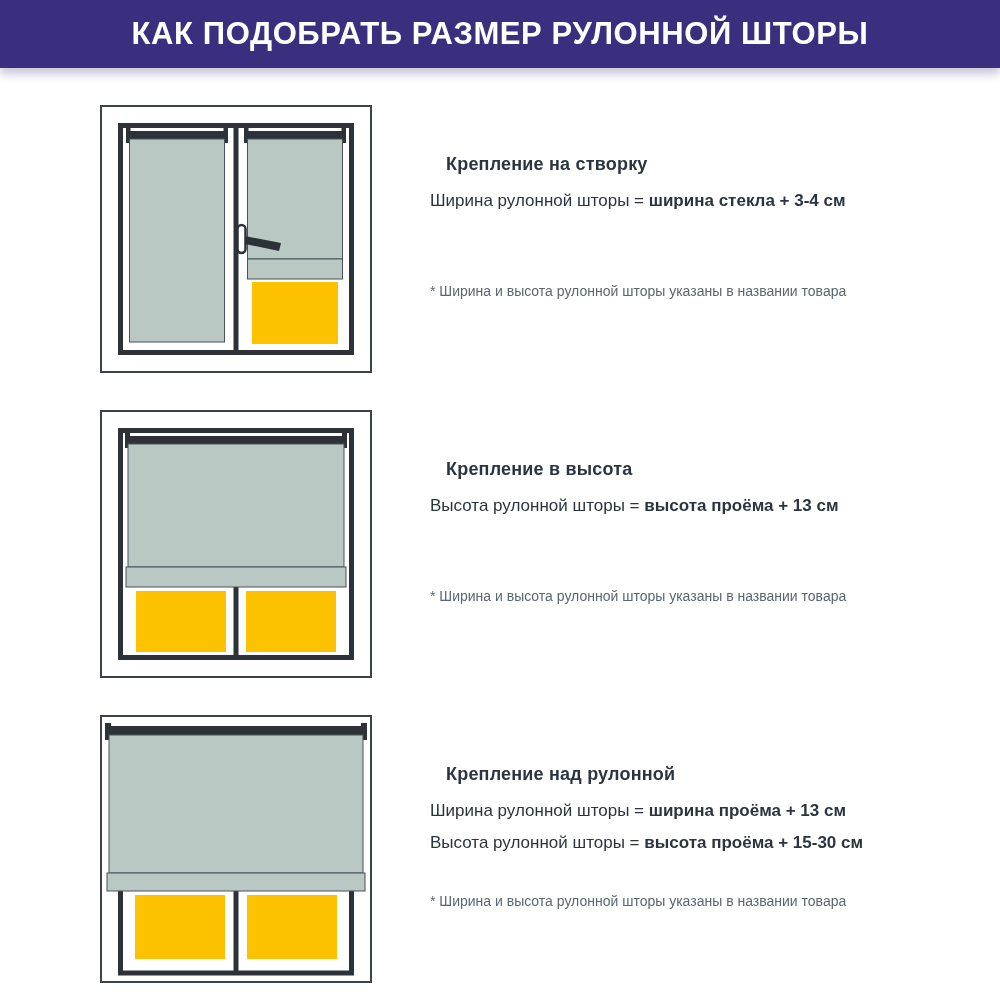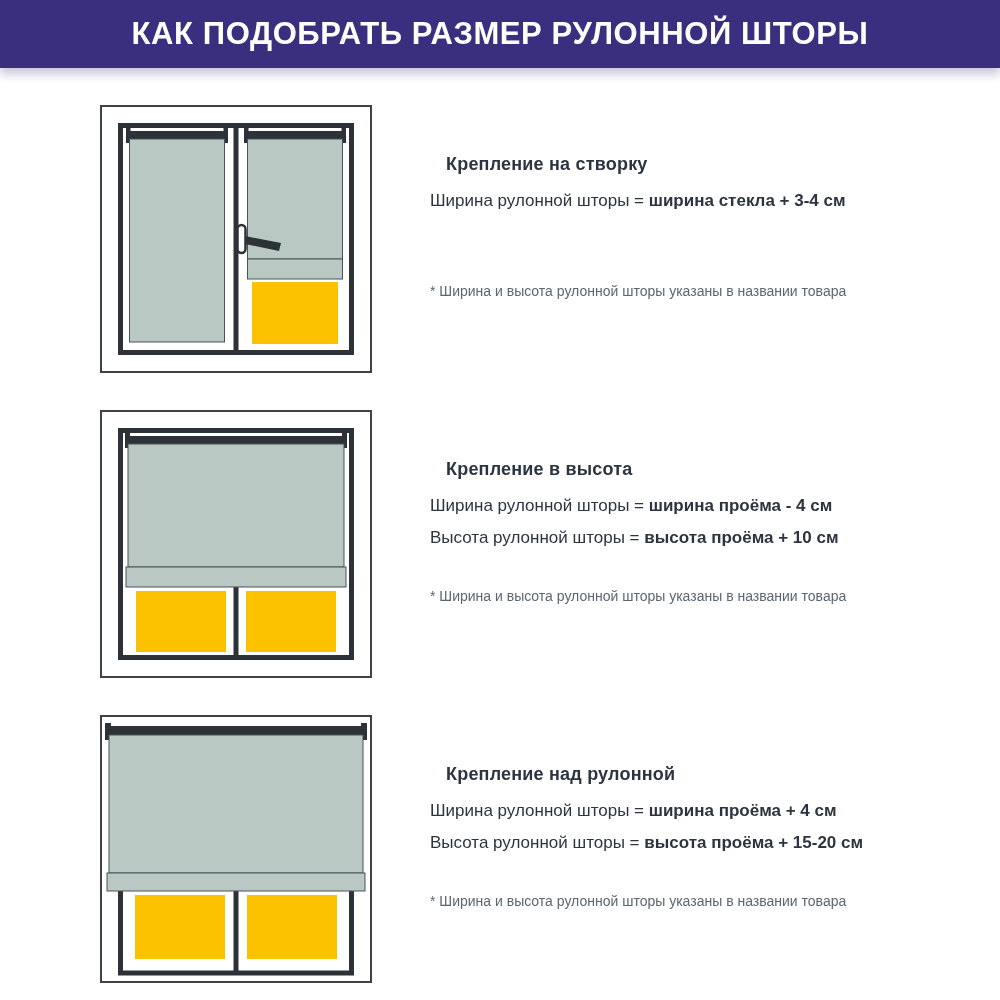--- a/index.html
+++ b/index.html
@@ -77,22 +77,21 @@
       <rect x="146" y="181" width="90" height="61" class="glass"></rect>
       <rect x="25" y="23" width="5" height="15" class="dark"></rect>
       <rect x="242" y="23" width="5" height="15" class="dark"></rect>
       <rect x="26" y="26" width="220" height="8" class="dark"></rect>
       <rect x="28" y="34" width="216" height="123" class="fabric"></rect>
       <rect x="26" y="157" width="220" height="20" class="fabric"></rect>
     </svg>
     <div class="text-col">
       <h2 class="sec-title">Крепление в высота</h2>
       <div class="formulas">
-        <p class="formula"><span class="lbl">Ширина рулонной шторы =</span> <span class="val">ширина проёма - 4 см</span></p>
-        <p class="formula"><span class="lbl">Высота рулонной шторы =</span> <span class="val">высота проёма + 10 см</span></p>
+        <p class="formula"><span class="lbl">Высота рулонной шторы =</span> <span class="val">высота проёма + 13 см</span></p>
       </div>
       <p class="note">* Ширина и высота рулонной шторы указаны в названии товара</p>
     </div>
   </section>
 
   <section class="block" style="top:715px">
     <svg class="illus" width="272" height="268" viewBox="0 0 272 268">
       <rect x="1" y="1" width="270" height="266" fill="#fff" stroke="#3c4248" stroke-width="2"></rect>
       <rect x="20.5" y="28" width="231" height="230" class="frame-stroke" stroke-width="5" fill="#fff"></rect>
       <line x1="136" y1="170" x2="136" y2="256" class="frame-stroke" stroke-width="5"></line>
@@ -100,20 +99,20 @@
       <rect x="147" y="180" width="90" height="64" class="glass"></rect>
       <rect x="5" y="8" width="6" height="17" class="dark"></rect>
       <rect x="261" y="8" width="6" height="17" class="dark"></rect>
       <rect x="7" y="11" width="258" height="9" class="dark"></rect>
       <rect x="9" y="20" width="254" height="138" class="fabric"></rect>
       <rect x="7" y="158" width="258" height="18" class="fabric"></rect>
     </svg>
     <div class="text-col">
       <h2 class="sec-title">Крепление над рулонной</h2>
       <div class="formulas">
-        <p class="formula"><span class="lbl">Ширина рулонной шторы =</span> <span class="val">ширина проёма + 4 см</span></p>
-        <p class="formula"><span class="lbl">Высота рулонной шторы =</span> <span class="val">высота проёма + 15-20 см</span></p>
+        <p class="formula"><span class="lbl">Ширина рулонной шторы =</span> <span class="val">ширина проёма + 13 см</span></p>
+        <p class="formula"><span class="lbl">Высота рулонной шторы =</span> <span class="val">высота проёма + 15-30 см</span></p>
       </div>
       <p class="note">* Ширина и высота рулонной шторы указаны в названии товара</p>
     </div>
   </section>
 
 </div>
 
 </body></html>

